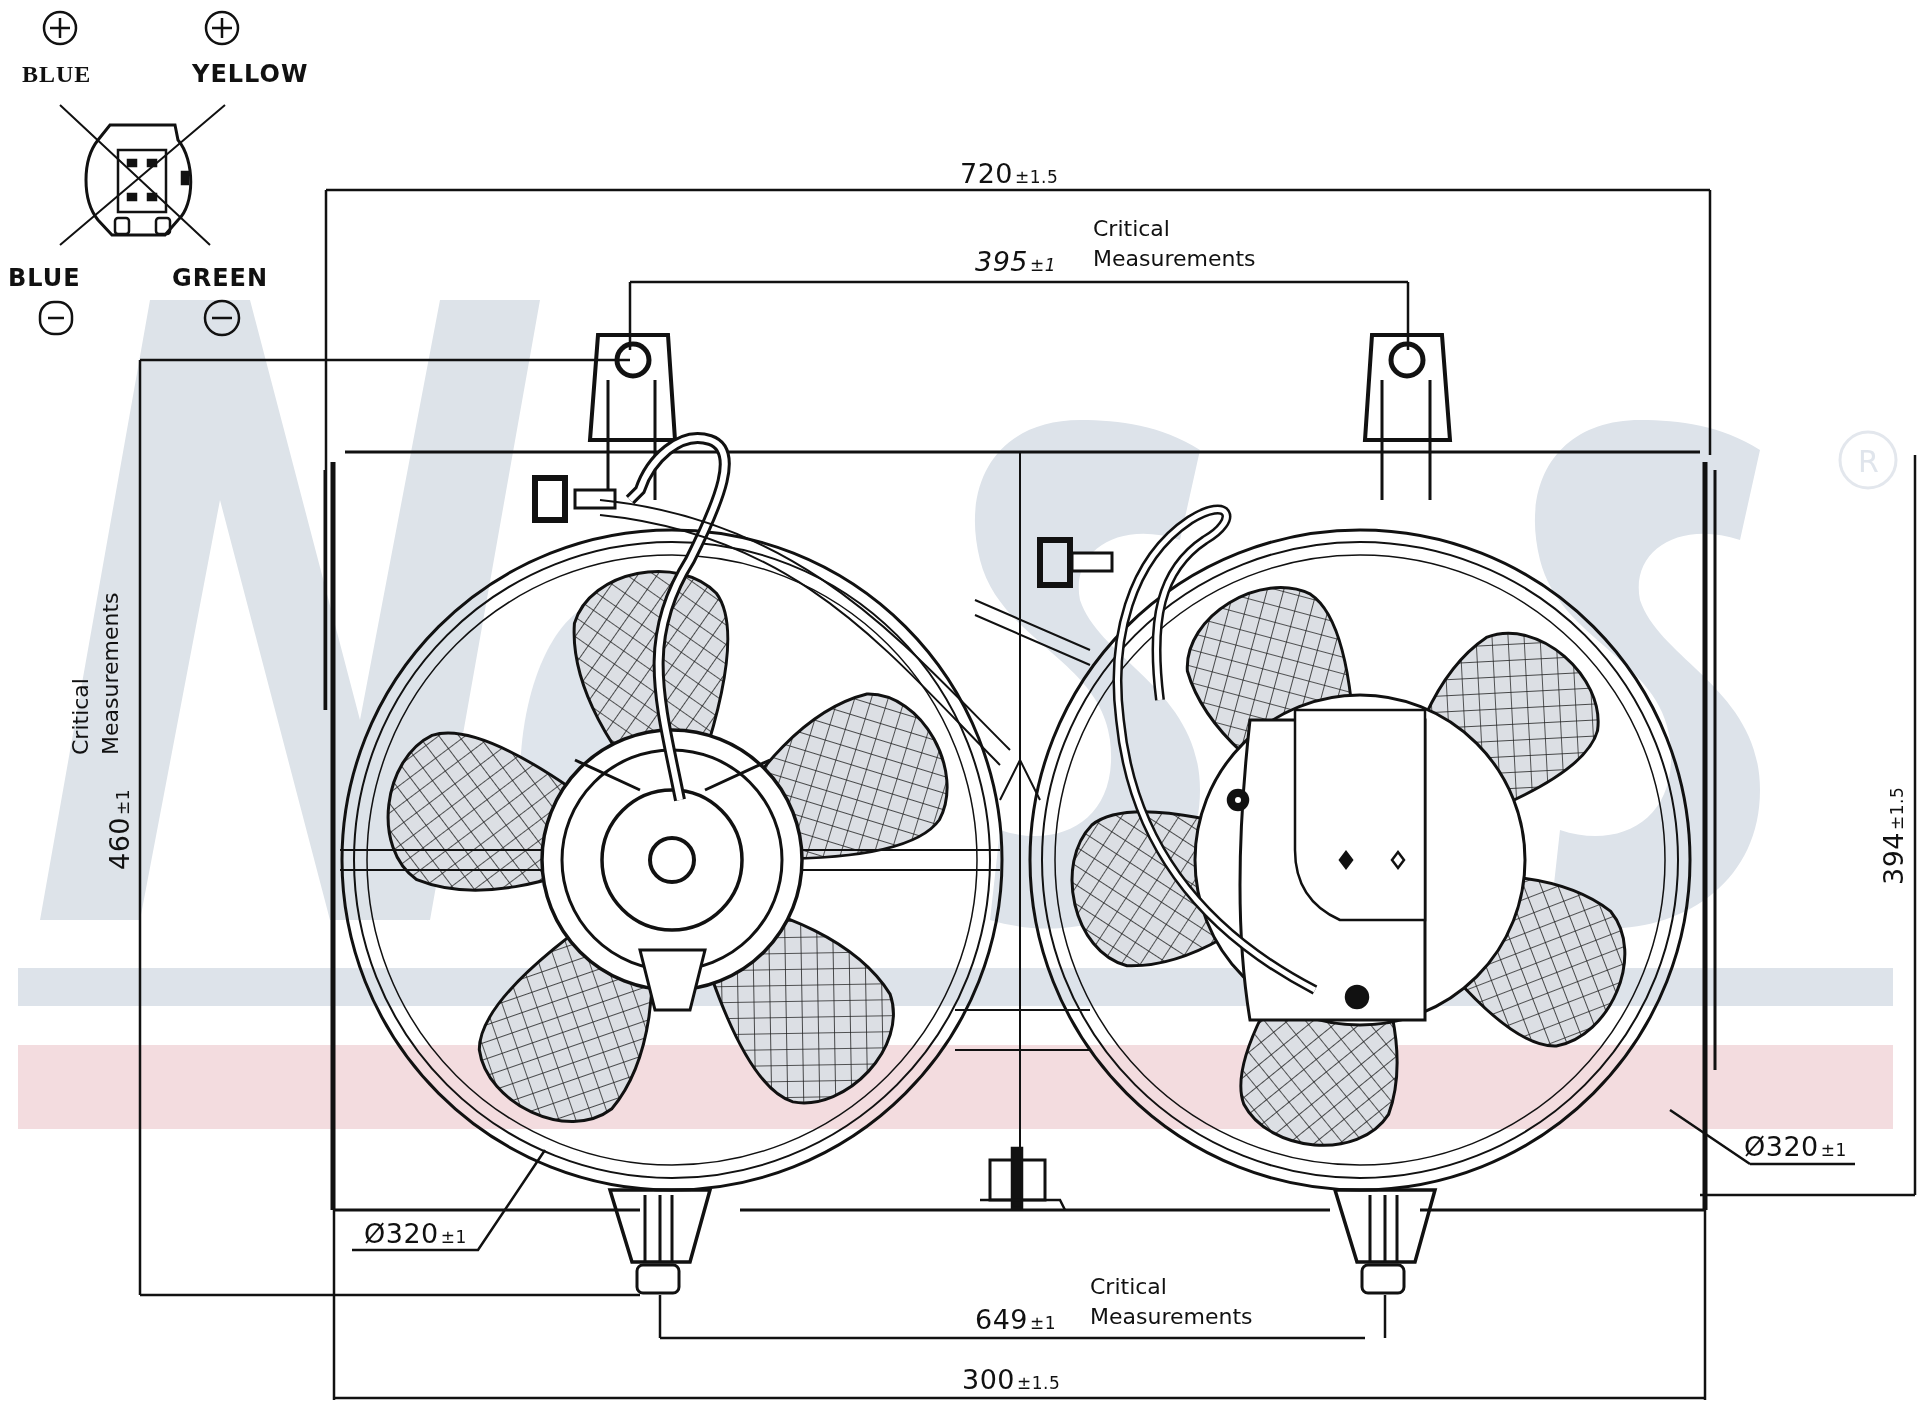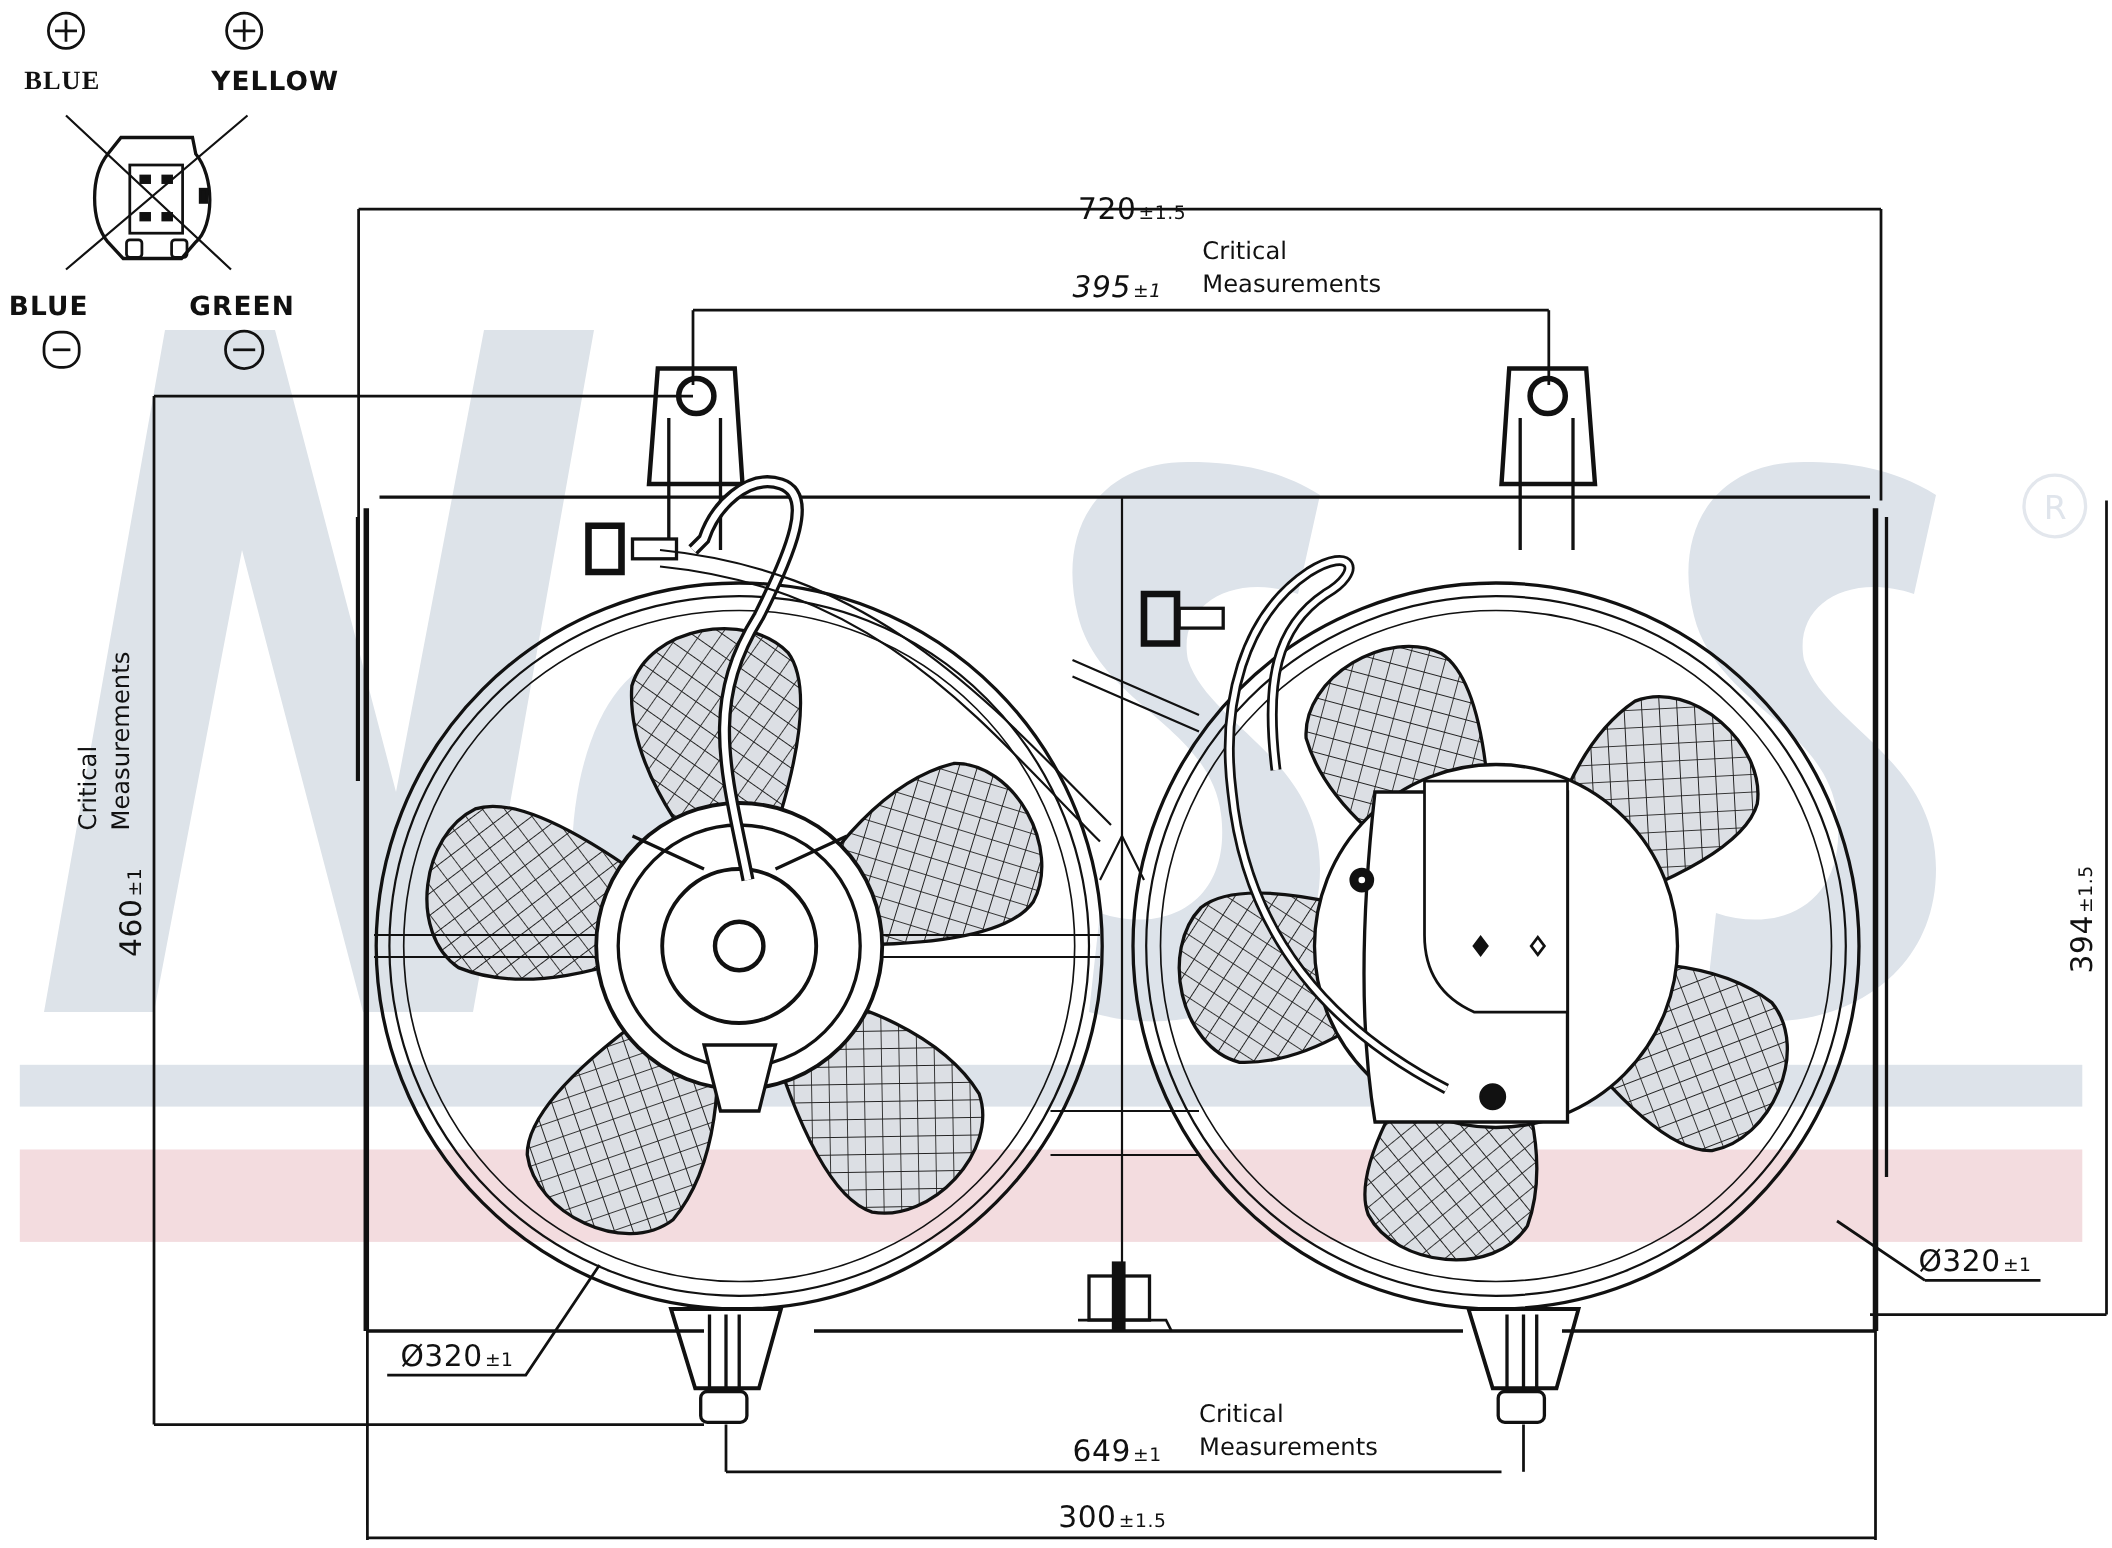--- a/index.html
+++ b/index.html
@@ -179,21 +179,21 @@
     <path d="M600 500 C 800 520, 900 640, 1010 750 M600 515 C 800 535, 890 655, 1000 765" stroke-width="2"></path>
     <path d="M975 600 L1090 650 M975 615 L1090 665 M1000 800 L1020 760 L1040 800" stroke-width="2"></path>
   </g>
 </svg>
 
 <div class="lbl wire" style="left:22px; top:62px;font-family:Liberation Serif, serif;">BLUE</div>
 <div class="lbl wire" style="left:192px; top:62px;">YELLOW</div>
 <div class="lbl wire" style="left:8px; top:266px;">BLUE</div>
 <div class="lbl wire" style="left:172px; top:266px;">GREEN</div>
 
-<div class="lbl dim" style="left:960px; top:177px;margin-left:20px;">
+<div class="lbl dim" style="left:960px; top:160px;">
   <span>720</span><span class="tol">±1.5</span>
 </div>
 
 <div class="lbl dim" style="left:975px; top:248px;font-style:italic;">
   <span>395</span><span class="tol">±1</span>
 </div>
 <div class="lbl crit" style="left:1093px; top:214px;">
   <div>Critical</div>
   <div>Measurements</div>
 </div>

